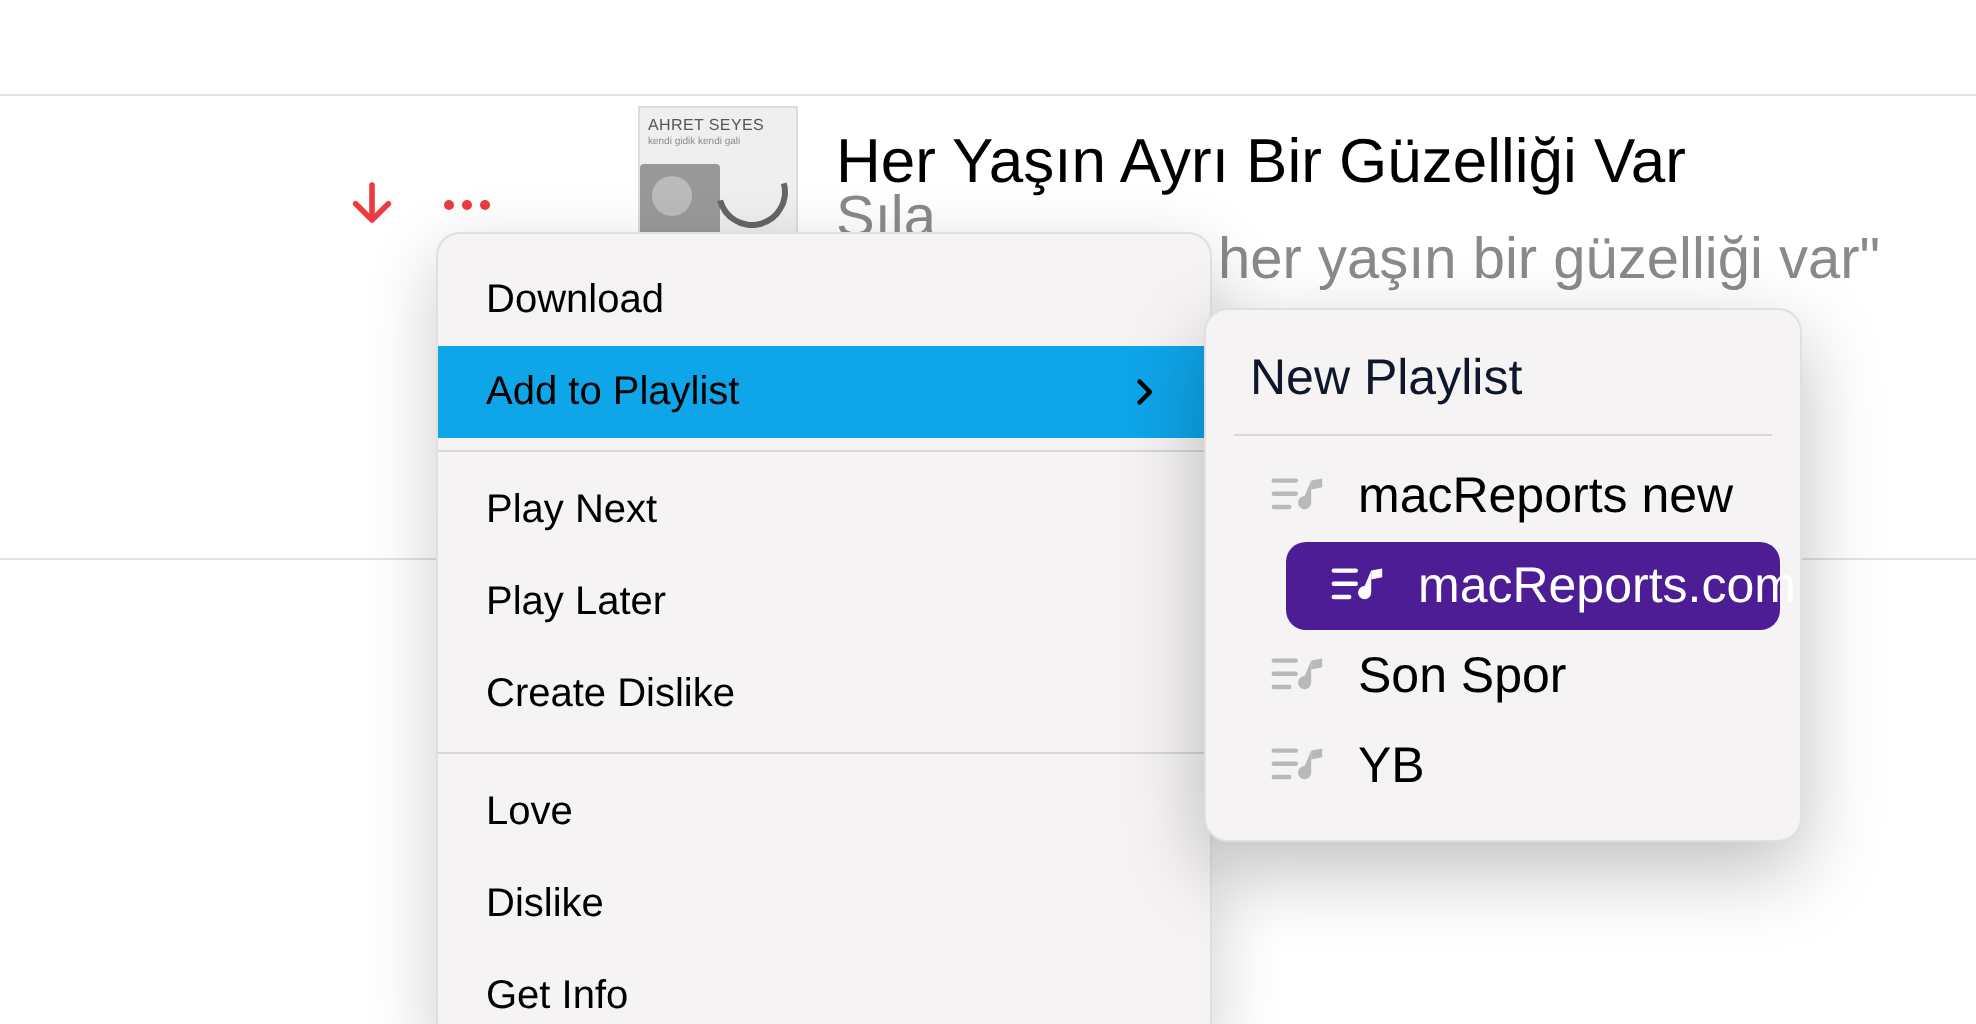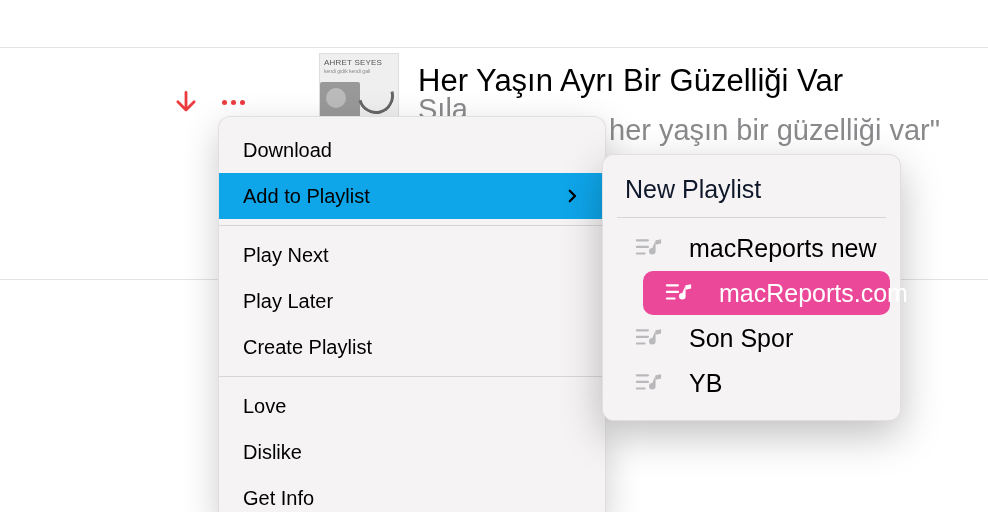--- a/index.html
+++ b/index.html
@@ -24,22 +24,22 @@
 
   .menu { position: absolute; left: 218px; top: 116px; width: 388px; background: #f5f3f4; border: 1px solid rgba(0,0,0,.08); border-bottom: none; border-radius: 12px 12px 0 0; box-shadow: 0 12px 36px rgba(0,0,0,.20); padding-top: 10px; }
   .menu .item { height: 46px; display: flex; align-items: center; padding: 0 24px; font-size: 20px; color:#000; }
   .menu .item.highlight { background: #0ea5e9; }
   .menu .item .chev { margin-left: auto; }
   .menu .sep { height: 1px; background: #d7d5d6; margin: 6px 0; }
 
   .submenu { position: absolute; left: 602px; top: 154px; width: 299px; background: #f5f3f4; border: 1px solid rgba(0,0,0,.08); border-radius: 12px; box-shadow: 0 14px 40px rgba(0,0,0,.25); padding: 12px 0 14px; }
   .submenu .head { height: 44px; display:flex; align-items:center; padding: 0 22px; font-size: 25px; color:#0f172a; }
   .submenu .sep { height: 1px; background: #d7d5d6; margin: 6px 14px 8px; }
-  .submenu .pitem { height: 44px; display:flex; align-items:center; padding: 0 10px 0 22px; margin: 1px 10px; font-size: 25px; color:#000; border-radius: 10px; gap: 26px; }
-  .submenu .pitem.sel { background: #ec4899; color:#fff;margin-left:40px; }
+  .submenu .pitem { height: 44px; display:flex; align-items:center; padding: 0 10px 0 22px; margin: 1px 10px; font-size: 25px; color:#000; border-radius: 10px; gap: 16px; }
+  .submenu .pitem.sel { background: #4c1d95; color:#fff;margin-left:40px; }
   .plicon { width: 28px; height: 22px; display:inline-flex; align-items:center; justify-content:center; flex:none; }
 
   svg { display:block; }
 </style>
 </head>
 <body>
 
 <div class="row-border-top"></div>
 <div class="row-border-bottom"></div>
 
@@ -80,21 +80,21 @@
     </span>
   </div>
   <div class="sep"></div>
   <div class="item">
     <span>Play Next</span>
   </div>
   <div class="item">
     <span>Play Later</span>
   </div>
   <div class="item">
-    <span>Create Playlist</span>
+    <span>Create Dislike</span>
   </div>
   <div class="sep"></div>
   <div class="item">
     <span>Love</span>
   </div>
   <div class="item">
     <span>Dislike</span>
   </div>
   <div class="item">
     <span>Get Info</span>

